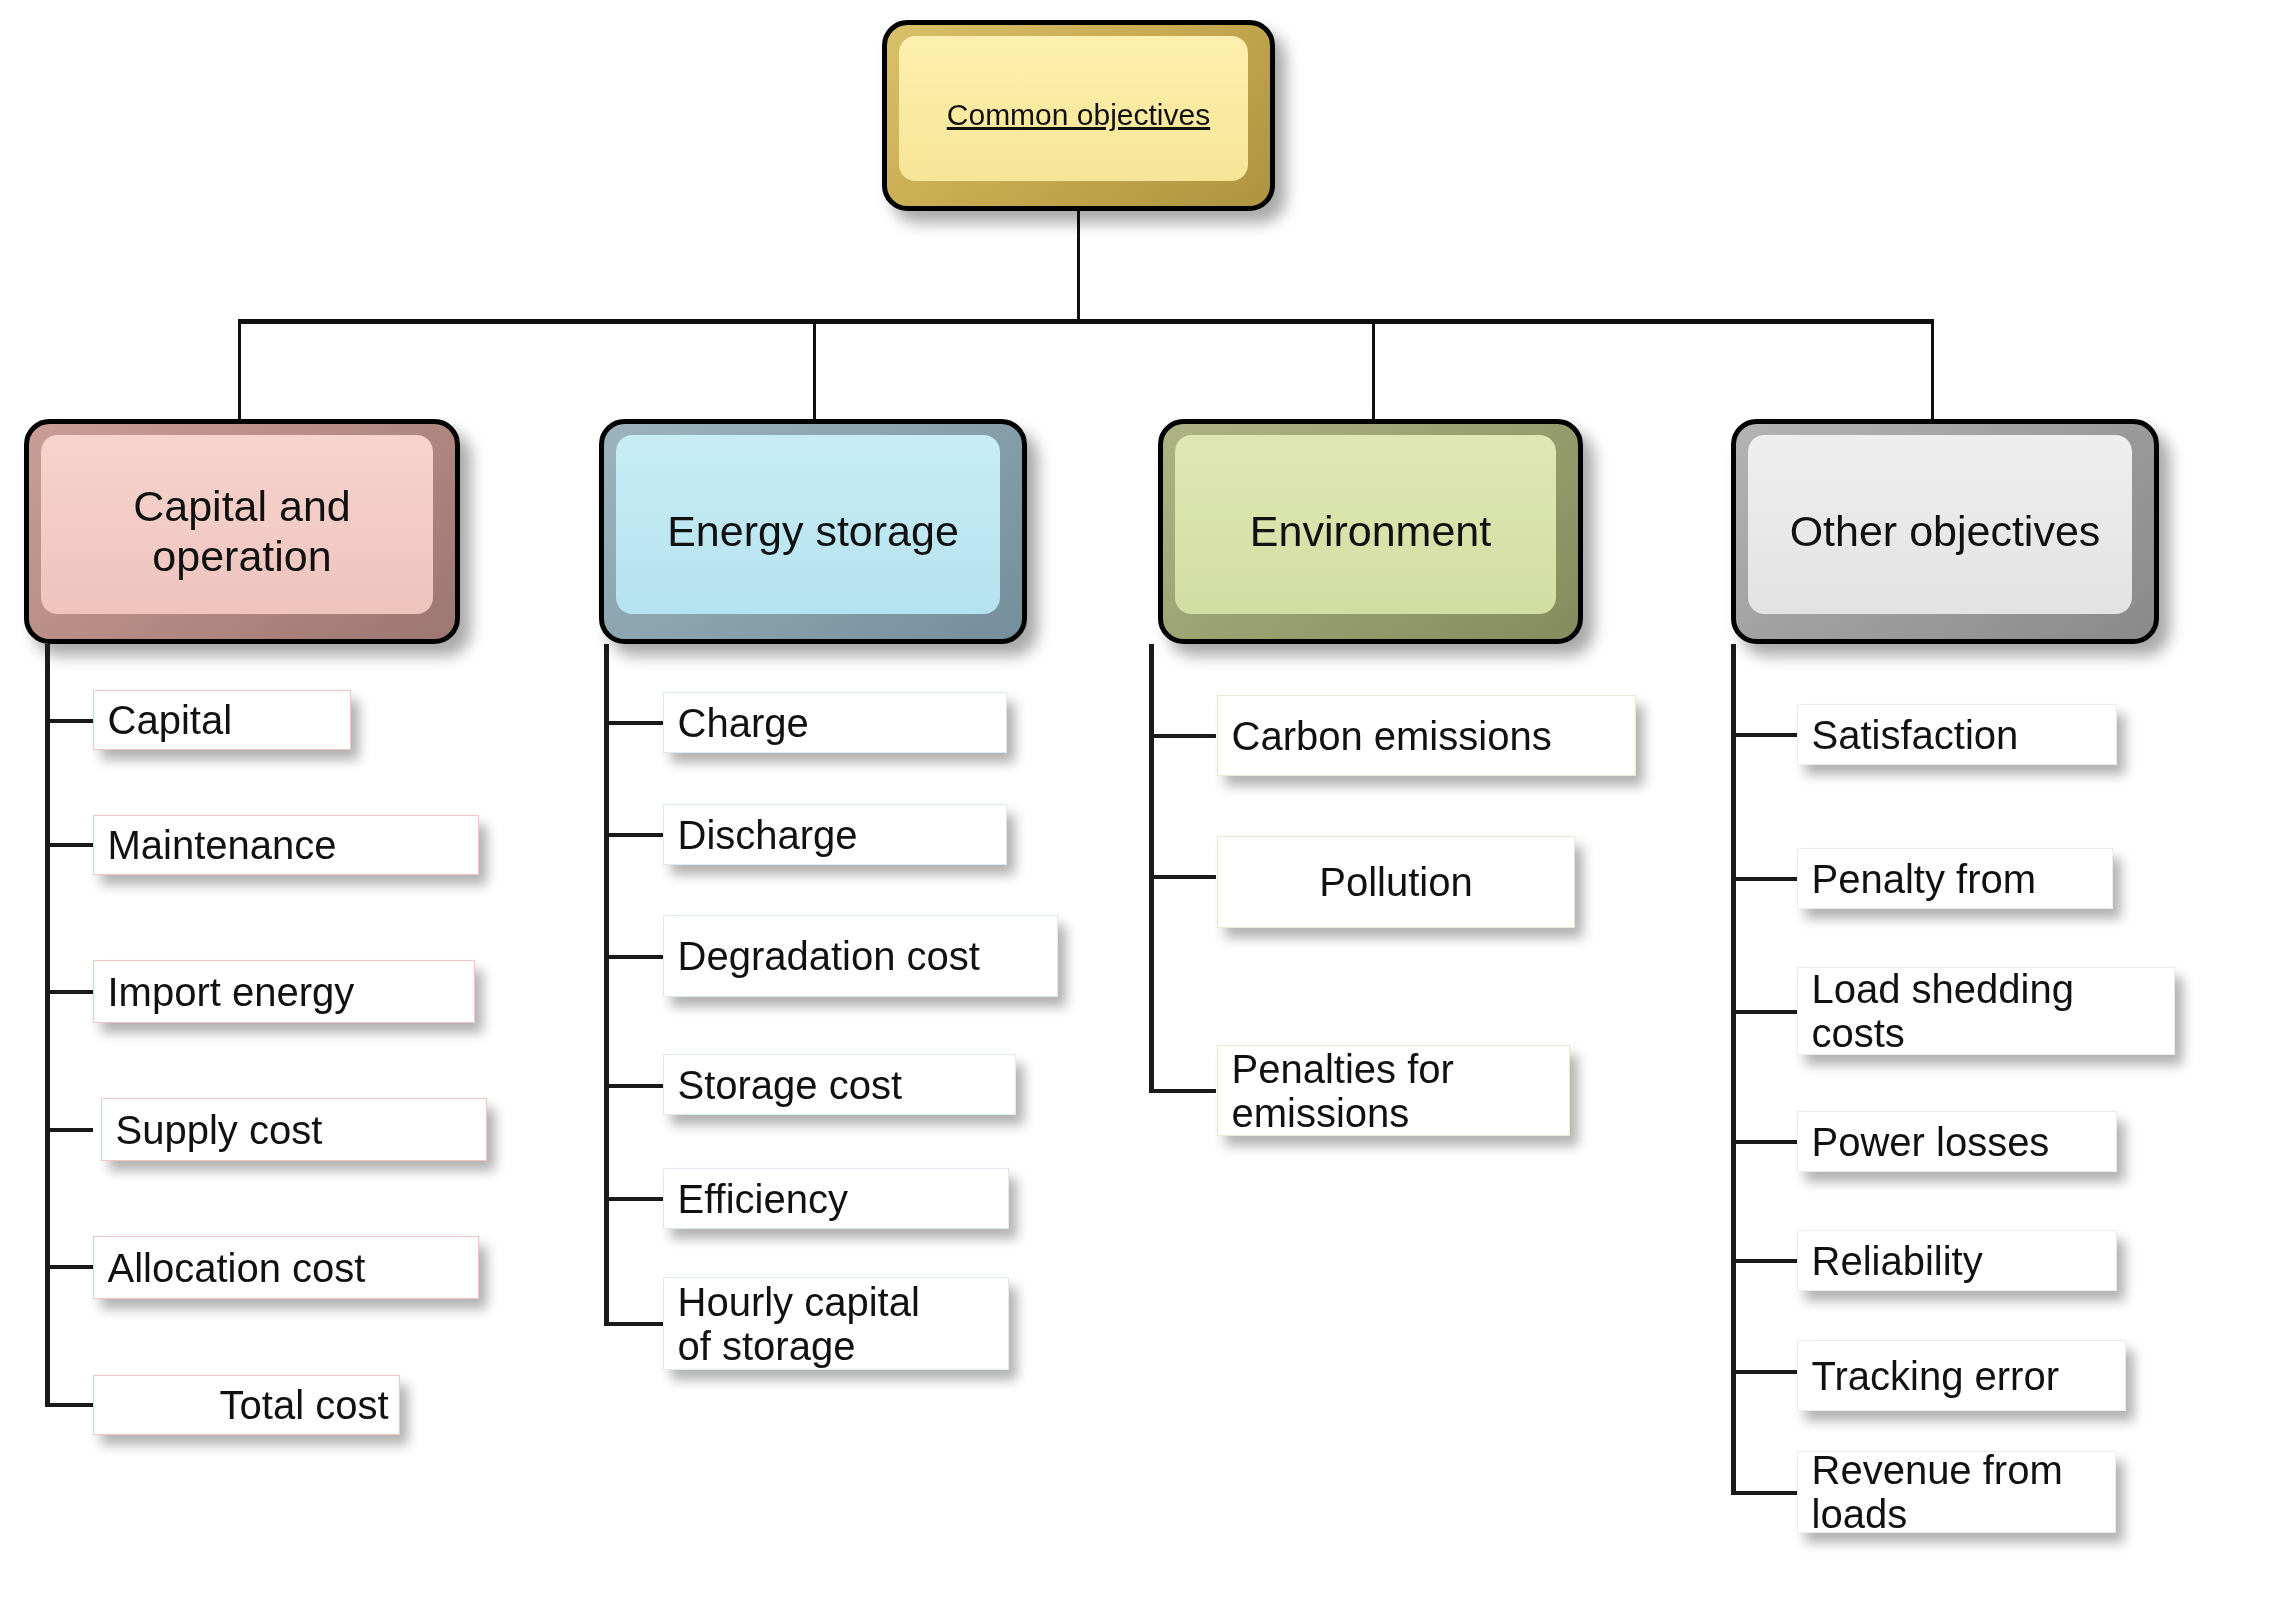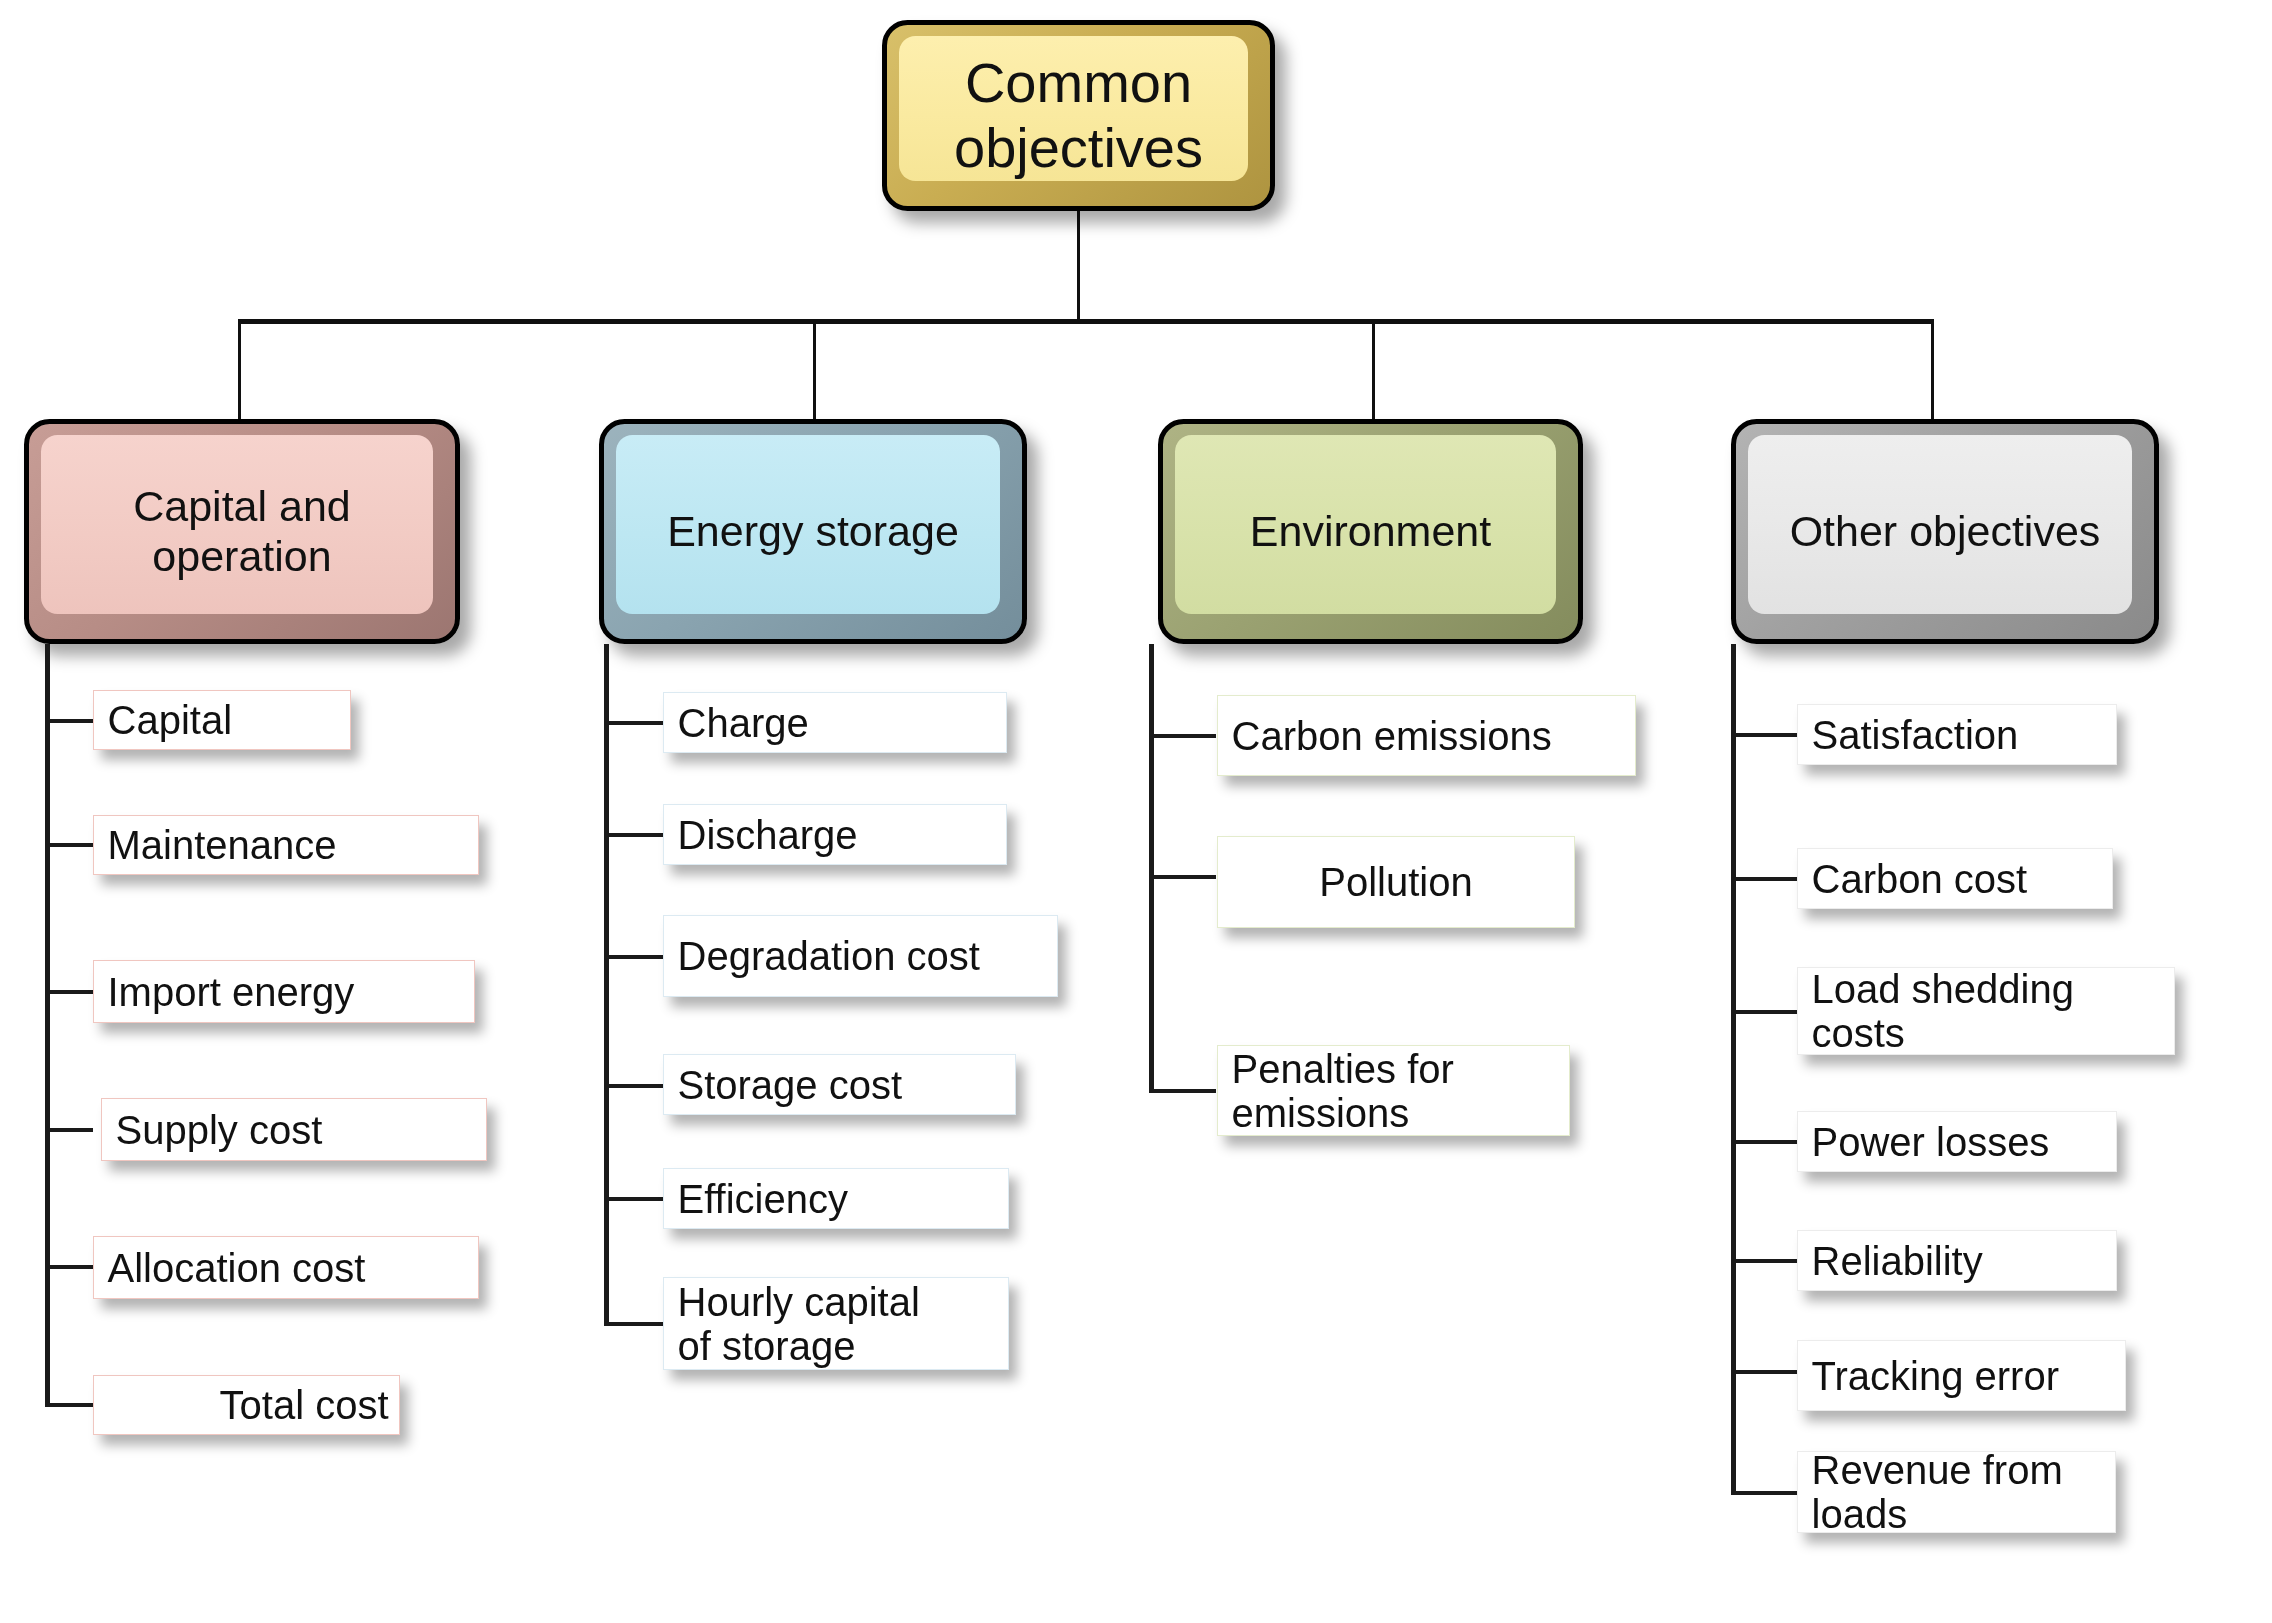--- a/index.html
+++ b/index.html
@@ -48,21 +48,21 @@
     line-height:1.16;
     padding:0 10.5px;
   }
 
   
   #root-node{
     left:882px; top:20px; width:393px; height:191px;
     background:linear-gradient(140deg,#d8c06a 0%,#c9ad52 42%,#ae9440 100%);
   }
   #root-node .face{background:linear-gradient(180deg,#fdefae 0%,#faeaa0 55%,#f6e596 100%);}
-  #root-node .label{font-size:56px;}
+  #root-node .label{font-size:30px;text-decoration:underline;}
 
   
   .cat{top:419px;height:225px;}
   .cat .label{font-size:43px;}
 
   #cat-0{
     left:24px; width:436px;
     background:linear-gradient(140deg,#c79d96 0%,#b78d86 45%,#9c7671 100%);
   }
   #cat-0 .face{background:linear-gradient(180deg,#f6d3cd 0%,#f2cbc4 55%,#eec4bd 100%);}
@@ -208,21 +208,21 @@
         <span>Penalties for
 emissions</span>
       </div>
       <div class="trunk" style="left: 1731px; top: 644px; height: 851px;"></div>
       <div class="stub" style="left: 1731px; top: 733px; width: 66px;"></div>
       <div class="leaf c3" style="left: 1797px; top: 704px; width: 320px; height: 61px;">
         <span>Satisfaction</span>
       </div>
       <div class="stub" style="left: 1731px; top: 877px; width: 66px;"></div>
       <div class="leaf c3" style="left: 1797px; top: 848px; width: 316px; height: 61px;">
-        <span>Carbon cost</span>
+        <span>Penalty from</span>
       </div>
       <div class="stub" style="left: 1731px; top: 1010px; width: 66px;"></div>
       <div class="leaf c3" style="left: 1797px; top: 967px; width: 378px; height: 88px;">
         <span>Load shedding costs</span>
       </div>
       <div class="stub" style="left: 1731px; top: 1140px; width: 66px;"></div>
       <div class="leaf c3" style="left: 1797px; top: 1111px; width: 320px; height: 61px;">
         <span>Power losses</span>
       </div>
       <div class="stub" style="left: 1731px; top: 1259px; width: 66px;"></div>

